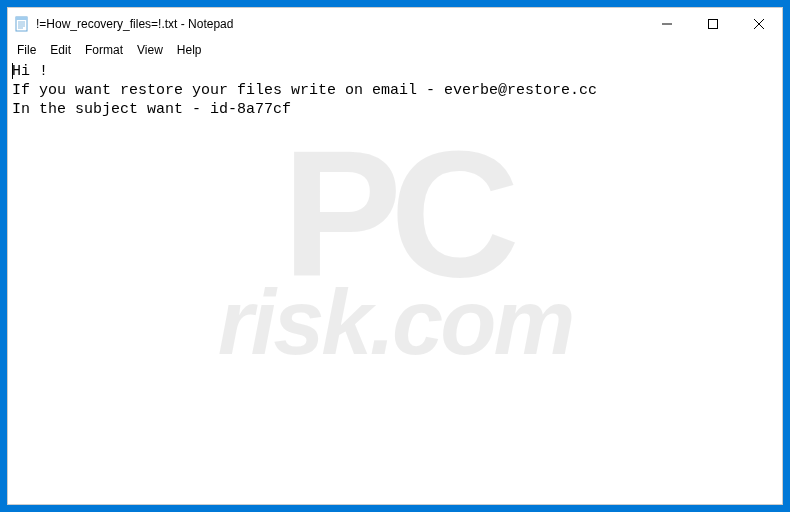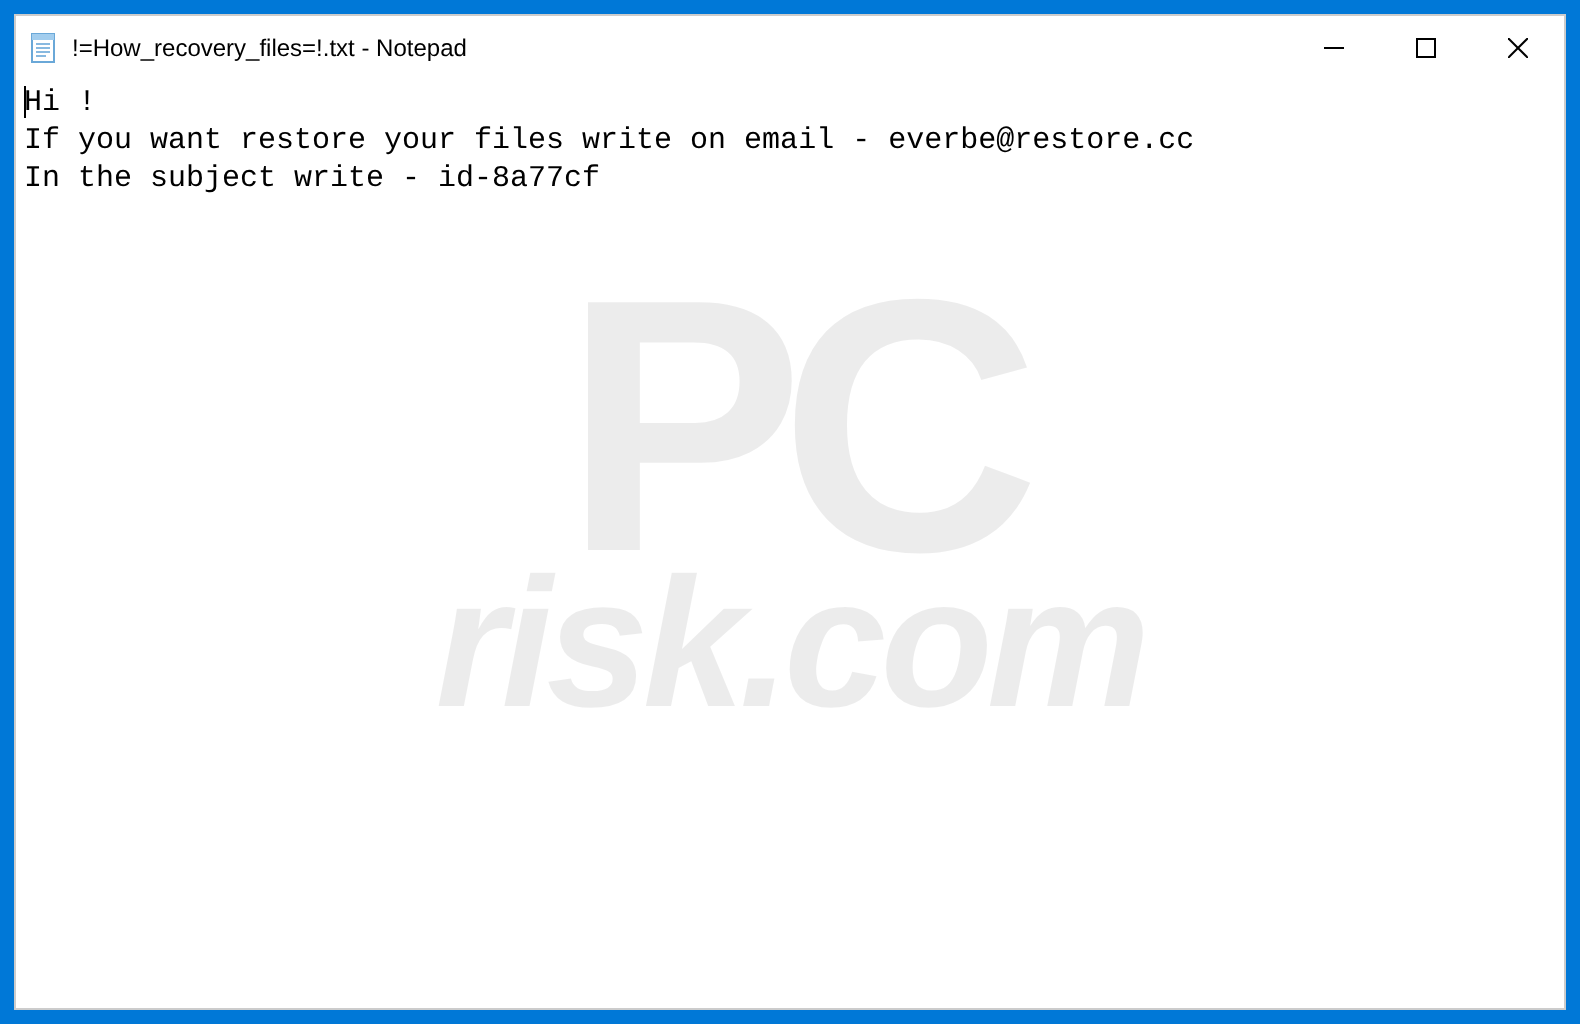--- a/index.html
+++ b/index.html
@@ -145,22 +145,29 @@
       </button>
       <button class="win-btn close">
         <svg width="10" height="10" viewBox="0 0 10 10">
             <line x1="0" y1="0" x2="10" y2="10" stroke="#000" stroke-width="1"></line>
             <line x1="10" y1="0" x2="0" y2="10" stroke="#000" stroke-width="1"></line>
           </svg>
       </button>
     </div>
   </div>
 
+  <div class="menubar">
+    <span class="menu-item">File</span>
+    <span class="menu-item">Edit</span>
+    <span class="menu-item">Format</span>
+    <span class="menu-item">View</span>
+    <span class="menu-item">Help</span>
+  </div>
 
   <div class="content"><span class="caret"></span><span>Hi !</span>
 <span>If you want restore your files write on email - everbe@restore.cc</span>
-<span>In the subject write - id-8a77cf</span></div>
+<span>In the subject want - id-8a77cf</span></div>
 
   <div class="watermark">
     <div class="pc">PC</div>
     <div class="risk">risk.com</div>
   </div>
 </div>
 
 </body></html>

